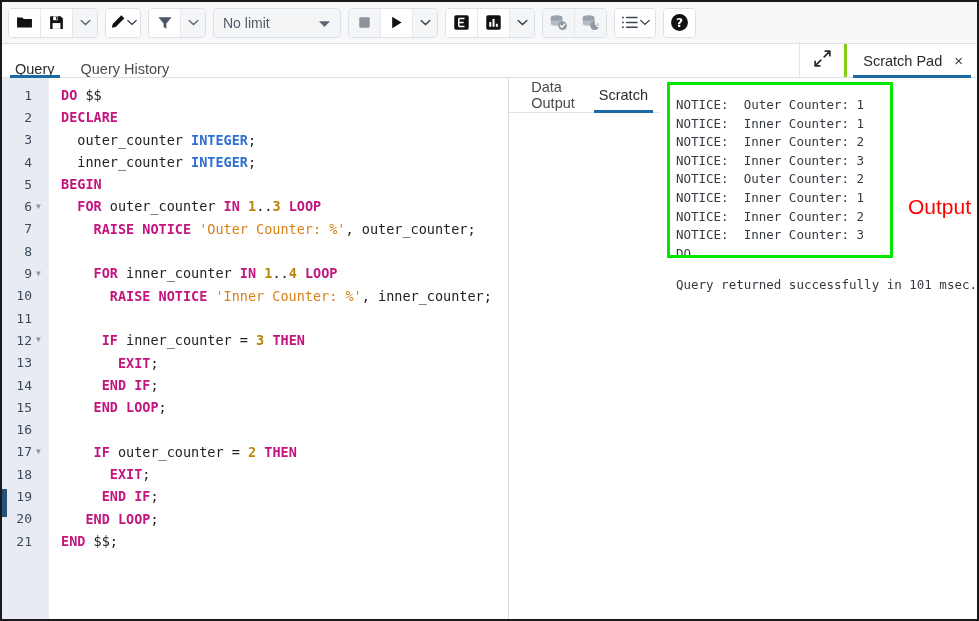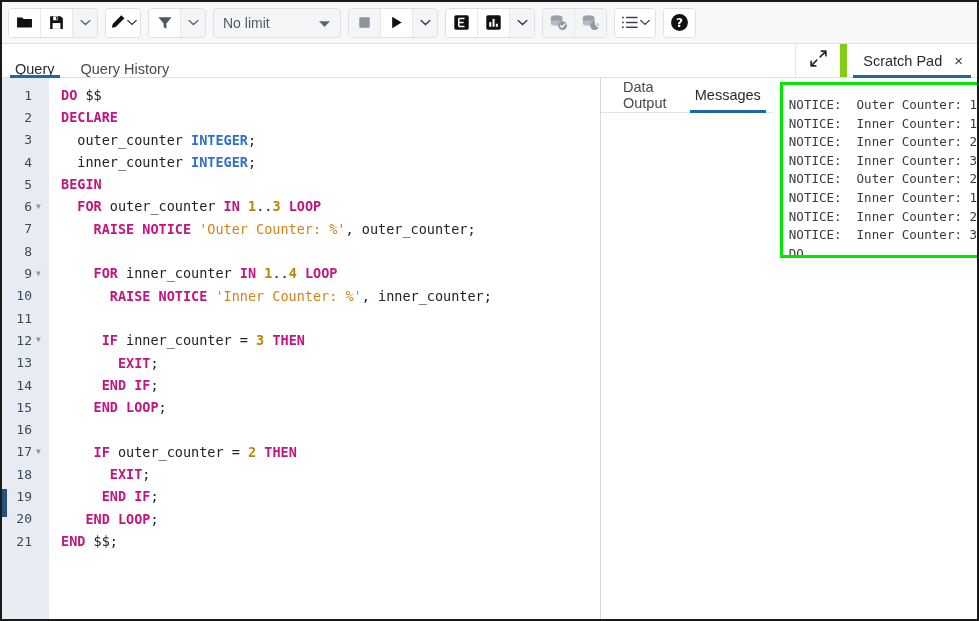--- a/index.html
+++ b/index.html
@@ -117,21 +117,21 @@
     align-items: center;
     justify-content: center;
     border-left: 1px solid #e3e6e9;
     cursor: pointer;
   }
   .scratch-tab {
     display: flex;
     align-items: center;
     gap: 12px;
     padding: 0 14px 0 16px;
-    border-left: 7px solid #84cc16;
+    border-left: 3px solid #84cc16;
     font-size: 14.5px;
     color: #2b2b2b;
     cursor: pointer;
     position: relative;
   }
   .scratch-tab::after {
     content: "";
     position: absolute;
     left: 6px; right: 6px; bottom: -1px;
     height: 3px;
@@ -587,32 +587,33 @@
         </div>
       <div class="code" id="codearea"><div class="line"><span class="kw">DO</span><span class="op"> </span><span class="var">$$</span></div><div class="line"><span class="kw">DECLARE</span></div><div class="line"><span class="op">  </span><span class="var">outer_counter </span><span class="typ">INTEGER</span><span class="op">;</span></div><div class="line"><span class="op">  </span><span class="var">inner_counter </span><span class="typ">INTEGER</span><span class="op">;</span></div><div class="line"><span class="kw">BEGIN</span></div><div class="line"><span class="op">  </span><span class="kw">FOR</span><span class="var"> outer_counter </span><span class="kw">IN</span><span class="op"> </span><span class="num">1</span><span class="op">..</span><span class="num">3</span><span class="op"> </span><span class="kw">LOOP</span></div><div class="line"><span class="op">    </span><span class="kw">RAISE NOTICE </span><span class="str">'Outer Counter: %'</span><span class="op">, </span><span class="var">outer_counter;</span></div><div class="line">&nbsp;</div><div class="line"><span class="op">    </span><span class="kw">FOR</span><span class="var"> inner_counter </span><span class="kw">IN</span><span class="op"> </span><span class="num">1</span><span class="op">..</span><span class="num">4</span><span class="op"> </span><span class="kw">LOOP</span></div><div class="line"><span class="op">      </span><span class="kw">RAISE NOTICE </span><span class="str">'Inner Counter: %'</span><span class="op">, </span><span class="var">inner_counter;</span></div><div class="line">&nbsp;</div><div class="line"><span class="op">     </span><span class="kw">IF</span><span class="var"> inner_counter </span><span class="op">= </span><span class="num">3</span><span class="op"> </span><span class="kw">THEN</span></div><div class="line"><span class="op">       </span><span class="kw">EXIT</span><span class="op">;</span></div><div class="line"><span class="op">     </span><span class="kw">END IF</span><span class="op">;</span></div><div class="line"><span class="op">    </span><span class="kw">END LOOP</span><span class="op">;</span></div><div class="line">&nbsp;</div><div class="line"><span class="op">    </span><span class="kw">IF</span><span class="var"> outer_counter </span><span class="op">= </span><span class="num">2</span><span class="op"> </span><span class="kw">THEN</span></div><div class="line"><span class="op">      </span><span class="kw">EXIT</span><span class="op">;</span></div><div class="line"><span class="op">     </span><span class="kw">END IF</span><span class="op">;</span></div><div class="line"><span class="op">   </span><span class="kw">END LOOP</span><span class="op">;</span></div><div class="line"><span class="kw">END</span><span class="op"> </span><span class="var">$$;</span></div></div>
     </div>
 
     <div class="result-pane">
       <div class="result-tabs">
         <div class="rtab">
           <span>Data Output</span>
         </div>
         <div class="rtab active">
-          <span>Messages</span>
+          <span>Scratch</span>
         </div>
       </div>
 
       <div class="messages-area">
         <div class="highlight-box"></div>
         <div class="msg-lines">NOTICE:  Outer Counter: 1
 NOTICE:  Inner Counter: 1
 NOTICE:  Inner Counter: 2
 NOTICE:  Inner Counter: 3
 NOTICE:  Outer Counter: 2
 NOTICE:  Inner Counter: 1
 NOTICE:  Inner Counter: 2
 NOTICE:  Inner Counter: 3
 DO</div>
+        <div class="status-line">Query returned successfully in 101 msec.</div>
         <div class="annotation">Output</div>
       </div>
     </div>
   </div>
 </div>
 
 </body></html>

